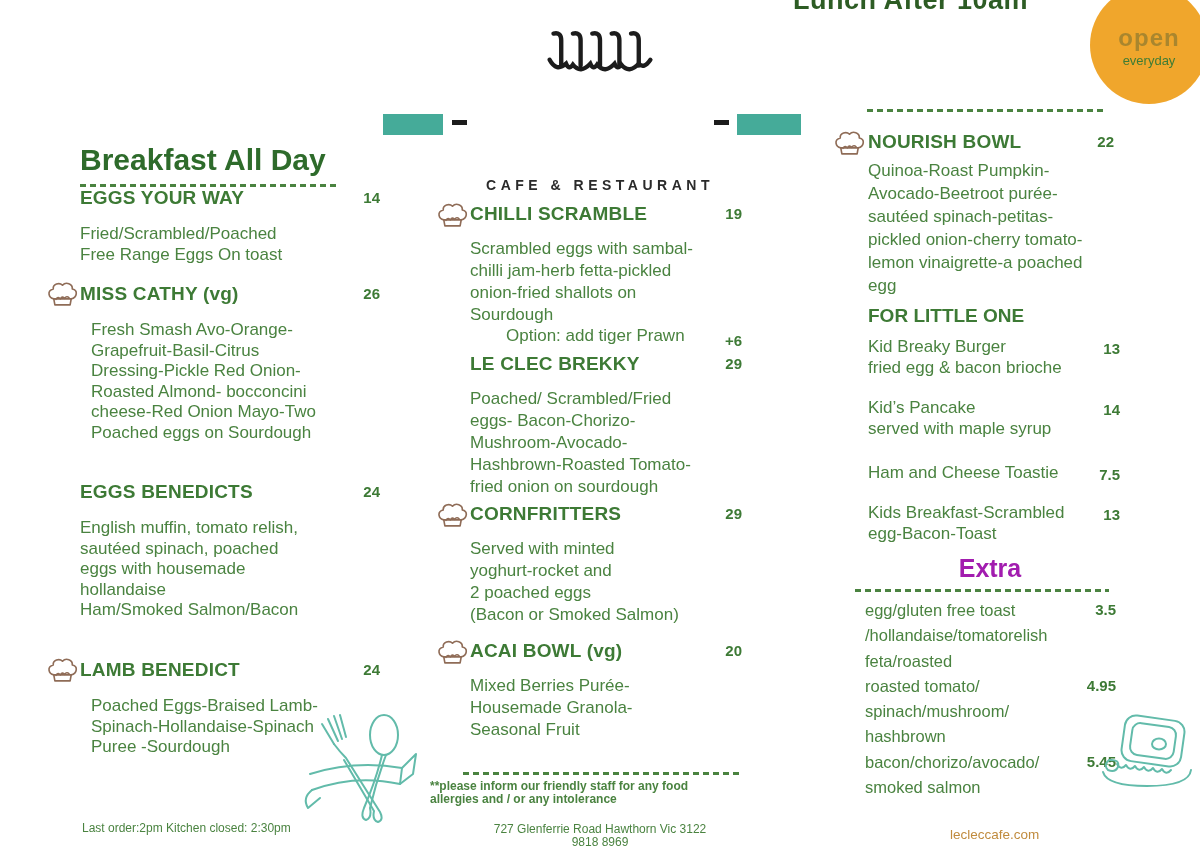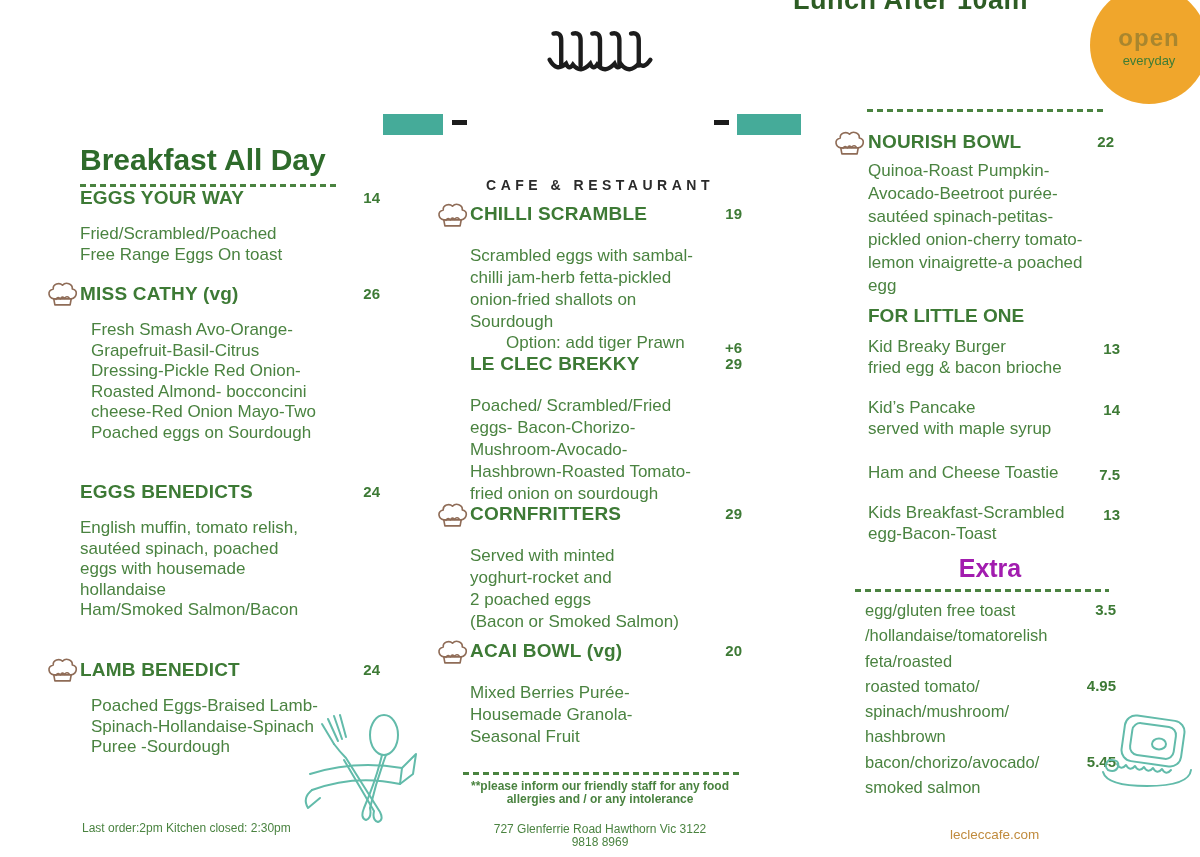--- a/index.html
+++ b/index.html
@@ -51,26 +51,26 @@
   .left-item .desc { margin-top:15px; line-height:20.5px; }
   .left-item .hat { left:-36px; top:-3px; }
   .desc-indent { padding-left:11px; }
   .footnote { position:absolute; left:82px; top:821px; font-size:12px; color:#4a8340; }
   .fork-spoon { position:absolute; left:300px; top:710px; width:132px; height:118px; }
   .fork-spoon path, .fork-spoon ellipse { stroke:#62bbaa; stroke-width:2; fill:none;
             stroke-linecap:round; stroke-linejoin:round; }
 
   
   .mid-item { left:470px; width:272px; }
-  .mid-item .desc { margin-top:20px; line-height:22px; }
+  .mid-item .desc { margin-top:13px; line-height:22px; }
   .mid-item .hat { left:-36px; top:-2px; }
   .option-row { display:flex; justify-content:space-between; font-size:17px; color:#4a8340;margin-left:36px; }
   .option-row .price { padding-top:6px; }
   .mid-dash { position:absolute; left:463px; top:772px; width:278px; }
-  .allergy-note { position:absolute; left:430px; top:780px; width:340px; text-align:center;
+  .allergy-note { position:absolute; left:430px; top:780px; width:340px; text-align:left;
                   font-size:12px; line-height:12.5px; color:#4a8340; font-weight:bold; white-space:pre-line; }
   .address { position:absolute; left:430px; top:823px; width:340px; text-align:center;
              font-size:12px; line-height:13px; color:#4a8340; }
 
   
   .right-dash { position:absolute; left:867px; top:109px; width:236px; }
   .nourish { left:868px; top:131px; width:246px; }
   .nourish .desc { margin-top:6px; line-height:23px; }
   .nourish .hat { left:-37px; top:-2px; }
   .lo-title { position:absolute; left:868px; top:305px; font-size:19px; font-weight:bold; color:#3d7a35; }

